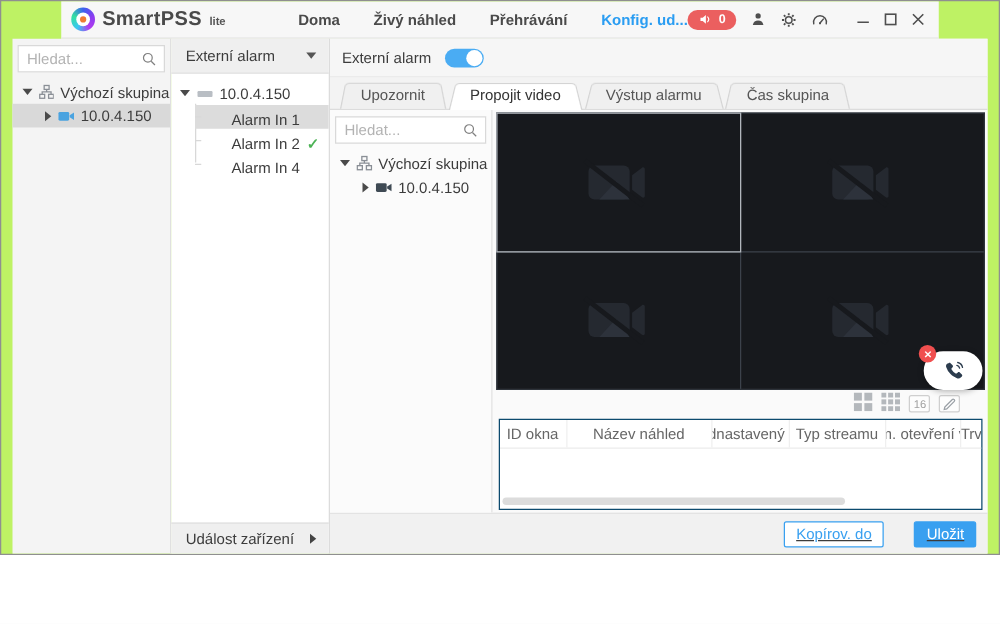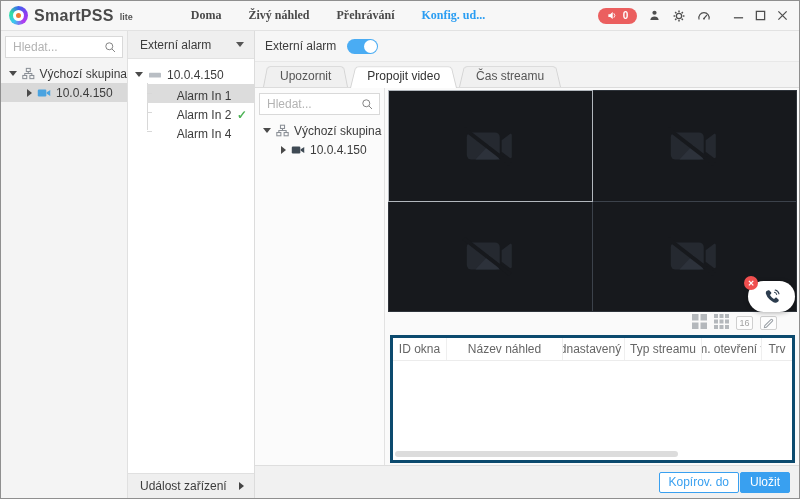--- a/index.html
+++ b/index.html
@@ -1,31 +1,31 @@
 <!DOCTYPE html>
 <html><head>
 <meta charset="utf-8">
 <style>
   * { box-sizing: border-box; }
   html,body { margin:0; padding:0; background:#ffffff; }
   body { font-family:"Liberation Sans", sans-serif; font-size:12px; color:#3c3c3c; }
 
-  .window { width:800px; height:499px; border:1px solid #8f8f8f; display:flex; flex-direction:column; overflow:hidden; background:#f97316; }
+  .window { width:800px; height:444px; border:1px solid #8f8f8f; display:flex; flex-direction:column; overflow:hidden; background:#bef264;align-items:center; }
 
   
   .topbar { height:30px; flex:0 0 30px; background:#f7f7f7; border-bottom:1px solid #e2e2e2; display:flex; align-items:center; padding:0 8px; }
   .brand { display:flex; align-items:center; gap:6px; }
   .logo { width:19px; height:19px; border-radius:50%; position:relative;
           background:conic-gradient(#3b62ee,#8a3cf0,#b03cf0,#39c8f0,#35e0a0,#3b62ee); }
   .logo::after { content:''; position:absolute; inset:4px; background:#fff; border-radius:50%; }
   .logo::before { content:''; position:absolute; inset:7px; background:#f07a32; border-radius:50%; z-index:1; }
   .brand-name { font-size:16px; font-weight:bold; color:#4a4a4a; letter-spacing:.3px; }
   .brand-lite { font-size:9px; font-weight:bold; color:#555; align-self:flex-start; margin-top:6px; }
   .mainnav { display:flex; gap:27px; margin-left:58px; }
-  .nav-item { font-weight:bold; color:#4a4a4a; cursor:pointer;font-family:Liberation Serif, serif; }
+  .nav-item { font-weight:bold; color:#4a4a4a; cursor:pointer; }
   .nav-item.active { color:#2a9df2; }
   .topbar-right { margin-left:auto; display:flex; align-items:center; gap:9px; }
   .alarm-badge { background:#eb5f5f; border-radius:9px; height:16px; min-width:39px; display:flex; align-items:center; justify-content:center; gap:5px; padding:0 8px; cursor:pointer; }
   .alarm-badge .cnt { color:#fff; font-size:10px; font-weight:bold; }
   .tb-icon { width:16px; height:16px; display:flex; align-items:center; justify-content:center; cursor:pointer; }
   .win-controls { display:flex; gap:4px; margin-left:8px; }
   .win-btn { width:18px; height:18px; display:flex; align-items:center; justify-content:center; cursor:pointer; }
 
   
   .content-row { flex:1; display:flex; min-height:0; }
@@ -74,31 +74,31 @@
 
   .video-right { flex:1; min-width:0; display:flex; flex-direction:column; padding:2px 2px 0 3px; position:relative; }
   .video-grid { height:222px; flex:0 0 222px; display:grid; grid-template-columns:1fr 1fr; grid-template-rows:1fr 1fr; gap:1px; background:#3c424b; border:1px solid #2e333a; }
   .video-cell { background:#17191d; display:flex; align-items:center; justify-content:center; cursor:pointer; }
   .video-cell.selected { outline:1px solid #b2b7bd; outline-offset:0; z-index:2; }
 
   .layout-toolbar { height:22px; flex:0 0 22px; display:flex; align-items:center; justify-content:flex-end; gap:7px; padding-right:20px; }
   .count-box { width:17px; height:14px; border:1px solid #cfcfcf; border-radius:2px; color:#a2a2a2; font-size:9px; display:flex; align-items:center; justify-content:center; cursor:pointer; background:#fdfdfd; }
   .tool-box { width:17px; height:14px; border:1px solid #cfcfcf; border-radius:2px; display:flex; align-items:center; justify-content:center; cursor:pointer; background:#fdfdfd; }
 
-  .channel-table { flex:1; min-height:0; margin:1px 2px 2px 2px; background:#fff; border:3px solid #0c4a6e; position:relative; display:flex; flex-direction:column; }
+  .channel-table { flex:1; min-height:0; margin:1px 2px 2px 2px; background:#fff; border:1px solid #0c4a6e; position:relative; display:flex; flex-direction:column; }
   .thead { height:23px; flex:0 0 23px; display:flex; border-bottom:1px solid #ececec; color:#666; }
   .th { display:flex; align-items:center; justify-content:center; border-right:1px solid #efefef; overflow:hidden; white-space:nowrap; flex:0 0 auto; }
   .th.c0{width:54px}.th.c1{width:116px}.th.c2{width:62px}.th.c3{width:77px}.th.c4{width:60px}.th.c5{flex:1;border-right:none}
   .tbody { flex:1; }
   .hscrollbar { position:absolute; left:2px; bottom:3px; height:6px; width:71%; background:#dcdcdc; border-radius:3px; cursor:pointer; }
 
   .call-bubble { position:absolute; right:4px; top:193px; width:47px; height:31px; background:#fff; border-radius:16px; box-shadow:0 1px 5px rgba(0,0,0,.3); display:flex; align-items:center; justify-content:center; z-index:6; cursor:pointer; }
   .call-close { position:absolute; left:-4px; top:-5px; width:14px; height:14px; border-radius:50%; background:#f04f4f; color:#fff; font-size:8px; font-weight:bold; display:flex; align-items:center; justify-content:center; cursor:pointer; }
 
-  .bottom-bar { height:33px; flex:0 0 33px; background:#f1f1f1; border-top:1px solid #dedede; display:flex; align-items:center; justify-content:flex-end; gap:1px; padding-right:9px; }
+  .bottom-bar { height:33px; flex:0 0 33px; background:#f1f1f1; border-top:1px solid #dedede; display:flex; align-items:center; justify-content:flex-end; gap:24px; padding-right:9px;text-decoration:underline; }
   .btn { height:21px; padding:0 9px; border-radius:2px; font-size:12px; display:flex; align-items:center; cursor:pointer; font-family:"Liberation Sans",sans-serif; }
   .btn-outline { background:#fff; border:1px solid #39a0f0; color:#39a0f0; }
   .btn-primary { background:#39a0f0; border:1px solid #39a0f0; color:#fff; }
 </style>
 </head>
 <body>
 
 <div class="window">
 
   <header class="topbar">
@@ -246,21 +246,22 @@
     <main class="main">
 
       <div class="toggle-row">
         <span>Externí alarm</span>
         <span class="toggle"></span>
       </div>
 
       <div class="tabs-row">
         <div class="tab"><span class="tab-label">Upozornit</span></div>
         <div class="tab active"><span class="tab-label">Propojit video</span></div>
-        <div class="tab"><span class="tab-label">Čas streamu</span></div>
+        <div class="tab"><span class="tab-label">Výstup alarmu</span></div>
+        <div class="tab"><span class="tab-label">Čas skupina</span></div>
       </div>
 
       <div class="tab-content">
 
         <div class="video-tree">
           <div class="searchbox">
             <input type="text" placeholder="Hledat..." style="">
             <svg width="13" height="13" viewBox="0 0 16 16" fill="none">
                 <circle cx="6.5" cy="6.5" r="4.3" stroke="#808080" stroke-width="1.2"></circle>
                 <line x1="9.8" y1="9.8" x2="13.5" y2="13.5" stroke="#808080" stroke-width="1.2"></line>

